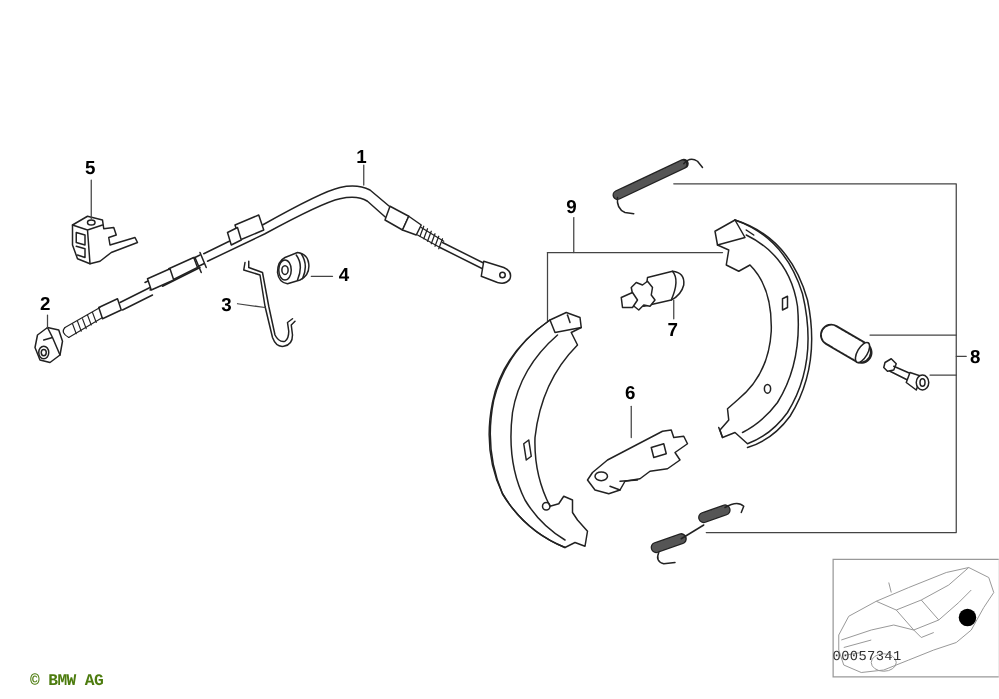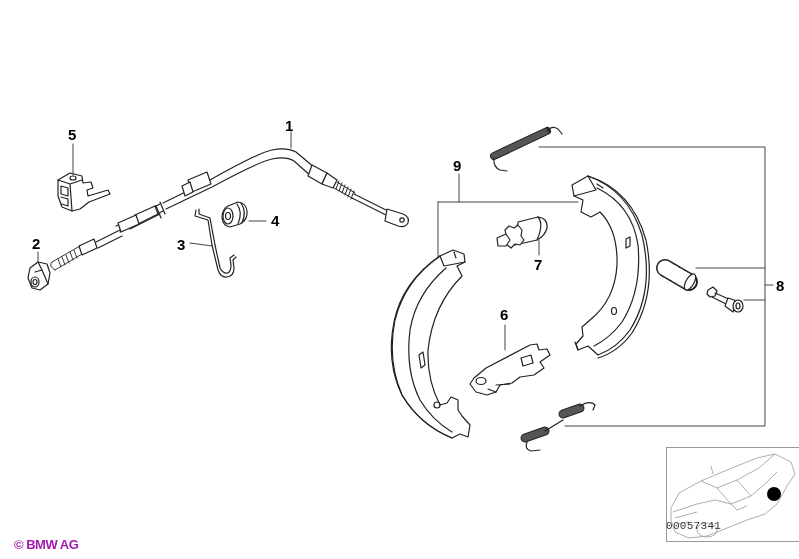--- a/index.html
+++ b/index.html
@@ -1,19 +1,19 @@
 <!DOCTYPE html>
 <html><head>
 <meta charset="utf-8">
 <style>
   html, body { margin: 0; padding: 0; background: #ffffff; }
   body { width: 799px; height: 559px; position: relative; overflow: hidden; font-family: "Liberation Sans", sans-serif; }
   #diagram { position: absolute; left: 0; top: 0; width: 799px; height: 559px; }
   .callout { position: absolute; font-family: "Liberation Sans", sans-serif; font-weight: bold; font-size: 15px; color: #000; line-height: 1; }
-  .copyright { position: absolute; left: 14px; top: 537px; font-family: Liberation Sans, sans-serif; font-size: 13px; font-weight: bold; color: #a21caf; letter-spacing: -0.5px; }
+  .copyright { position: absolute; left: 24px; top: 537px; font-family: Liberation Mono, monospace; font-size: 13px; font-weight: bold; color: #4d7c0f; letter-spacing: -0.5px; }
   .ref-number { position: absolute; left: 666px; top: 520px; font-family: Liberation Mono, monospace; font-size: 11px; color: #333; letter-spacing: 0.3px; }
   .thumb { position: absolute; left: 666px; top: 447px; width: 134px; height: 95px; box-sizing: border-box; border: 1px solid #999; background: #fff; }
 </style>
 </head>
 <body>
 
 <svg id="diagram" viewBox="0 0 799 559" xmlns="http://www.w3.org/2000/svg">
   <g fill="none" stroke="#222" stroke-width="1.2" stroke-linejoin="round" stroke-linecap="round">
 
     <g>

